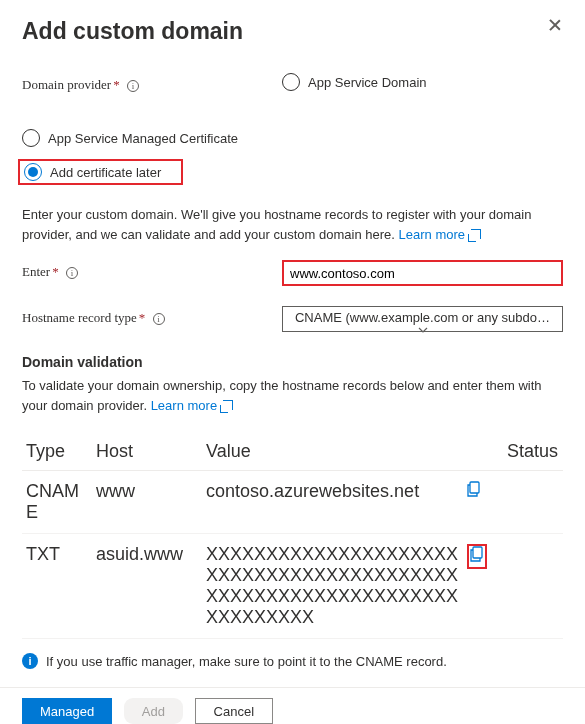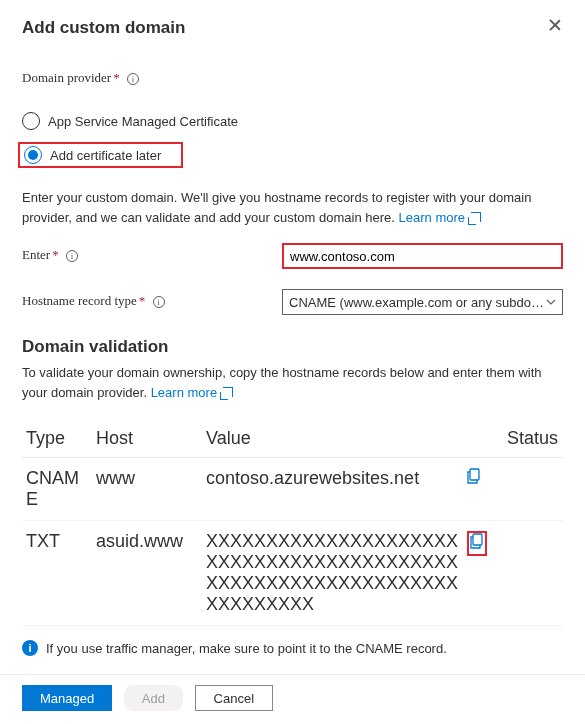--- a/index.html
+++ b/index.html
@@ -6,21 +6,21 @@
   body {
     margin: 0;
     padding: 18px 22px;
     font-family: "Segoe UI", -apple-system, sans-serif;
     font-size: 13px;
     color: #323130;
     width: 585px;
     background: #fff;
   }
   .header { display:flex; justify-content:space-between; align-items:flex-start; margin-bottom:28px;}
-  h1 { font-size: 17px; font-weight:600; margin:0; }
+  h1 { font-size: 23px; font-weight:600; margin:0; }
   .close { width:16px; height:16px; cursor:pointer; position:relative; color:#605e5c;}
   .close::before,.close::after{content:"";position:absolute;left:7px;top:0;width:1.5px;height:14px;background:currentColor;}
   .close::before{transform:rotate(45deg);} .close::after{transform:rotate(-45deg);}
   .row { display:flex; align-items:flex-start; margin-bottom:8px;}
   .row.spaced { margin-bottom:20px; }
   .label-col { width:260px; flex-shrink:0; padding-top:4px;font-family:Liberation Serif, serif;}
   .req { color:#a4262c; margin-left:2px;}
   .info-icon { display:inline-block; width:12px; height:12px; border:1px solid #605e5c; border-radius:50%; font-size:9px; line-height:11px; text-align:center; color:#605e5c; margin-left:4px; vertical-align:middle;}
   .opt-col { flex:1; }
   .radio-opt { display:flex; align-items:center; margin-bottom:12px; cursor:pointer;}
@@ -28,24 +28,24 @@
   .radio.sel { border-color:#0078d4;}
   .radio.sel::after{content:"";width:10px;height:10px;border-radius:50%;background:#0078d4;}
   .highlight { border:2px solid #e3262d; padding:2px 20px 2px 2px; margin-left:-4px; display:inline-flex; align-items:center;}
   .highlight .radio{margin-left:2px;}
   .desc { margin:20px 0 16px 0; line-height:1.5; color:#323130;}
   .link { color:#0078d4; cursor:pointer; }
   .ext-icon { display:inline-block; width:10px;height:10px; border:1px solid #0078d4; border-left:none; border-bottom:none; position:relative; margin-left:2px; vertical-align:baseline;}
   .ext-icon::after{content:"";position:absolute;width:7px;height:7px;border:1px solid #0078d4;border-right:none;border-top:none;left:-3px;bottom:-3px;}
   .input-txt { width:100%; height:24px; padding:3px 6px; border:1px solid #605e5c; font-family:inherit; font-size:13px;}
   .input-wrap-highlight { border:2px solid #e3262d; padding:0; }
-  .select { width:100%; height:26px; border:1px solid #605e5c; padding:3px 6px; display:flex; align-items:center; justify-content:space-between; background:#fff; cursor:pointer;}
+  .select { width:100%; height:26px; border:1px solid #605e5c; padding:3px 6px; display:flex; align-items:center; justify-content:space-between; background:#fff; cursor:pointer;flex-direction:column;}
   .chevron { width:10px;height:10px; }
   .chevron svg{display:block;}
-  .section-title { font-weight:600; font-size:17px; margin:22px 0 6px 0;}
+  .section-title { font-weight:600; font-size:14px; margin:22px 0 6px 0;}
   .subdesc { line-height:1.5; margin-bottom:18px;}
   table { width:100%; border-collapse:collapse; font-size:18px;}
   th { text-align:left; font-weight:400; color:#323130; padding:8px 4px; border-bottom:1px solid #edebe9;}
   td { padding:10px 4px; vertical-align:top; border-bottom:1px solid #f3f2f1; word-break:break-all;}
   .copy-icon { width:14px;height:16px; cursor:pointer; color:#0078d4;}
   .copy-hl { display:inline-block; border:2px solid #e3262d; padding:0 1px;}
   .note { display:flex; align-items:center; margin:14px 0 18px 0;}
   .note-icon { width:16px;height:16px;border-radius:50%;background:#0078d4;color:#fff;font-size:11px;font-weight:700;line-height:16px;text-align:center;margin-right:8px;flex-shrink:0;}
   .footer { border-top:1px solid #edebe9; padding-top:10px; margin:0 -22px; padding-left:22px;}
   .btn { height:26px; padding:0 18px; font-size:13px; border:none; cursor:pointer; margin-right:8px; font-family:inherit;}
@@ -60,20 +60,24 @@
   <h1>Add custom domain</h1>
   <div class="close"></div>
 </div>
 
 <div class="row">
   <div class="label-col">
     <span>Domain provider</span><span class="req">*</span>
     <span class="info-icon">i</span>
   </div>
   <div class="opt-col">
+    <div class="radio-opt">
+      <span class="radio"></span>
+      <span>App Service Domain</span>
+    </div>
   </div>
 </div>
 
 <div style="height:18px"></div>
 
 <div class="row">
   <div class="opt-col">
     <div class="radio-opt">
       <span class="radio"></span>
       <span>App Service Managed Certificate</span>

